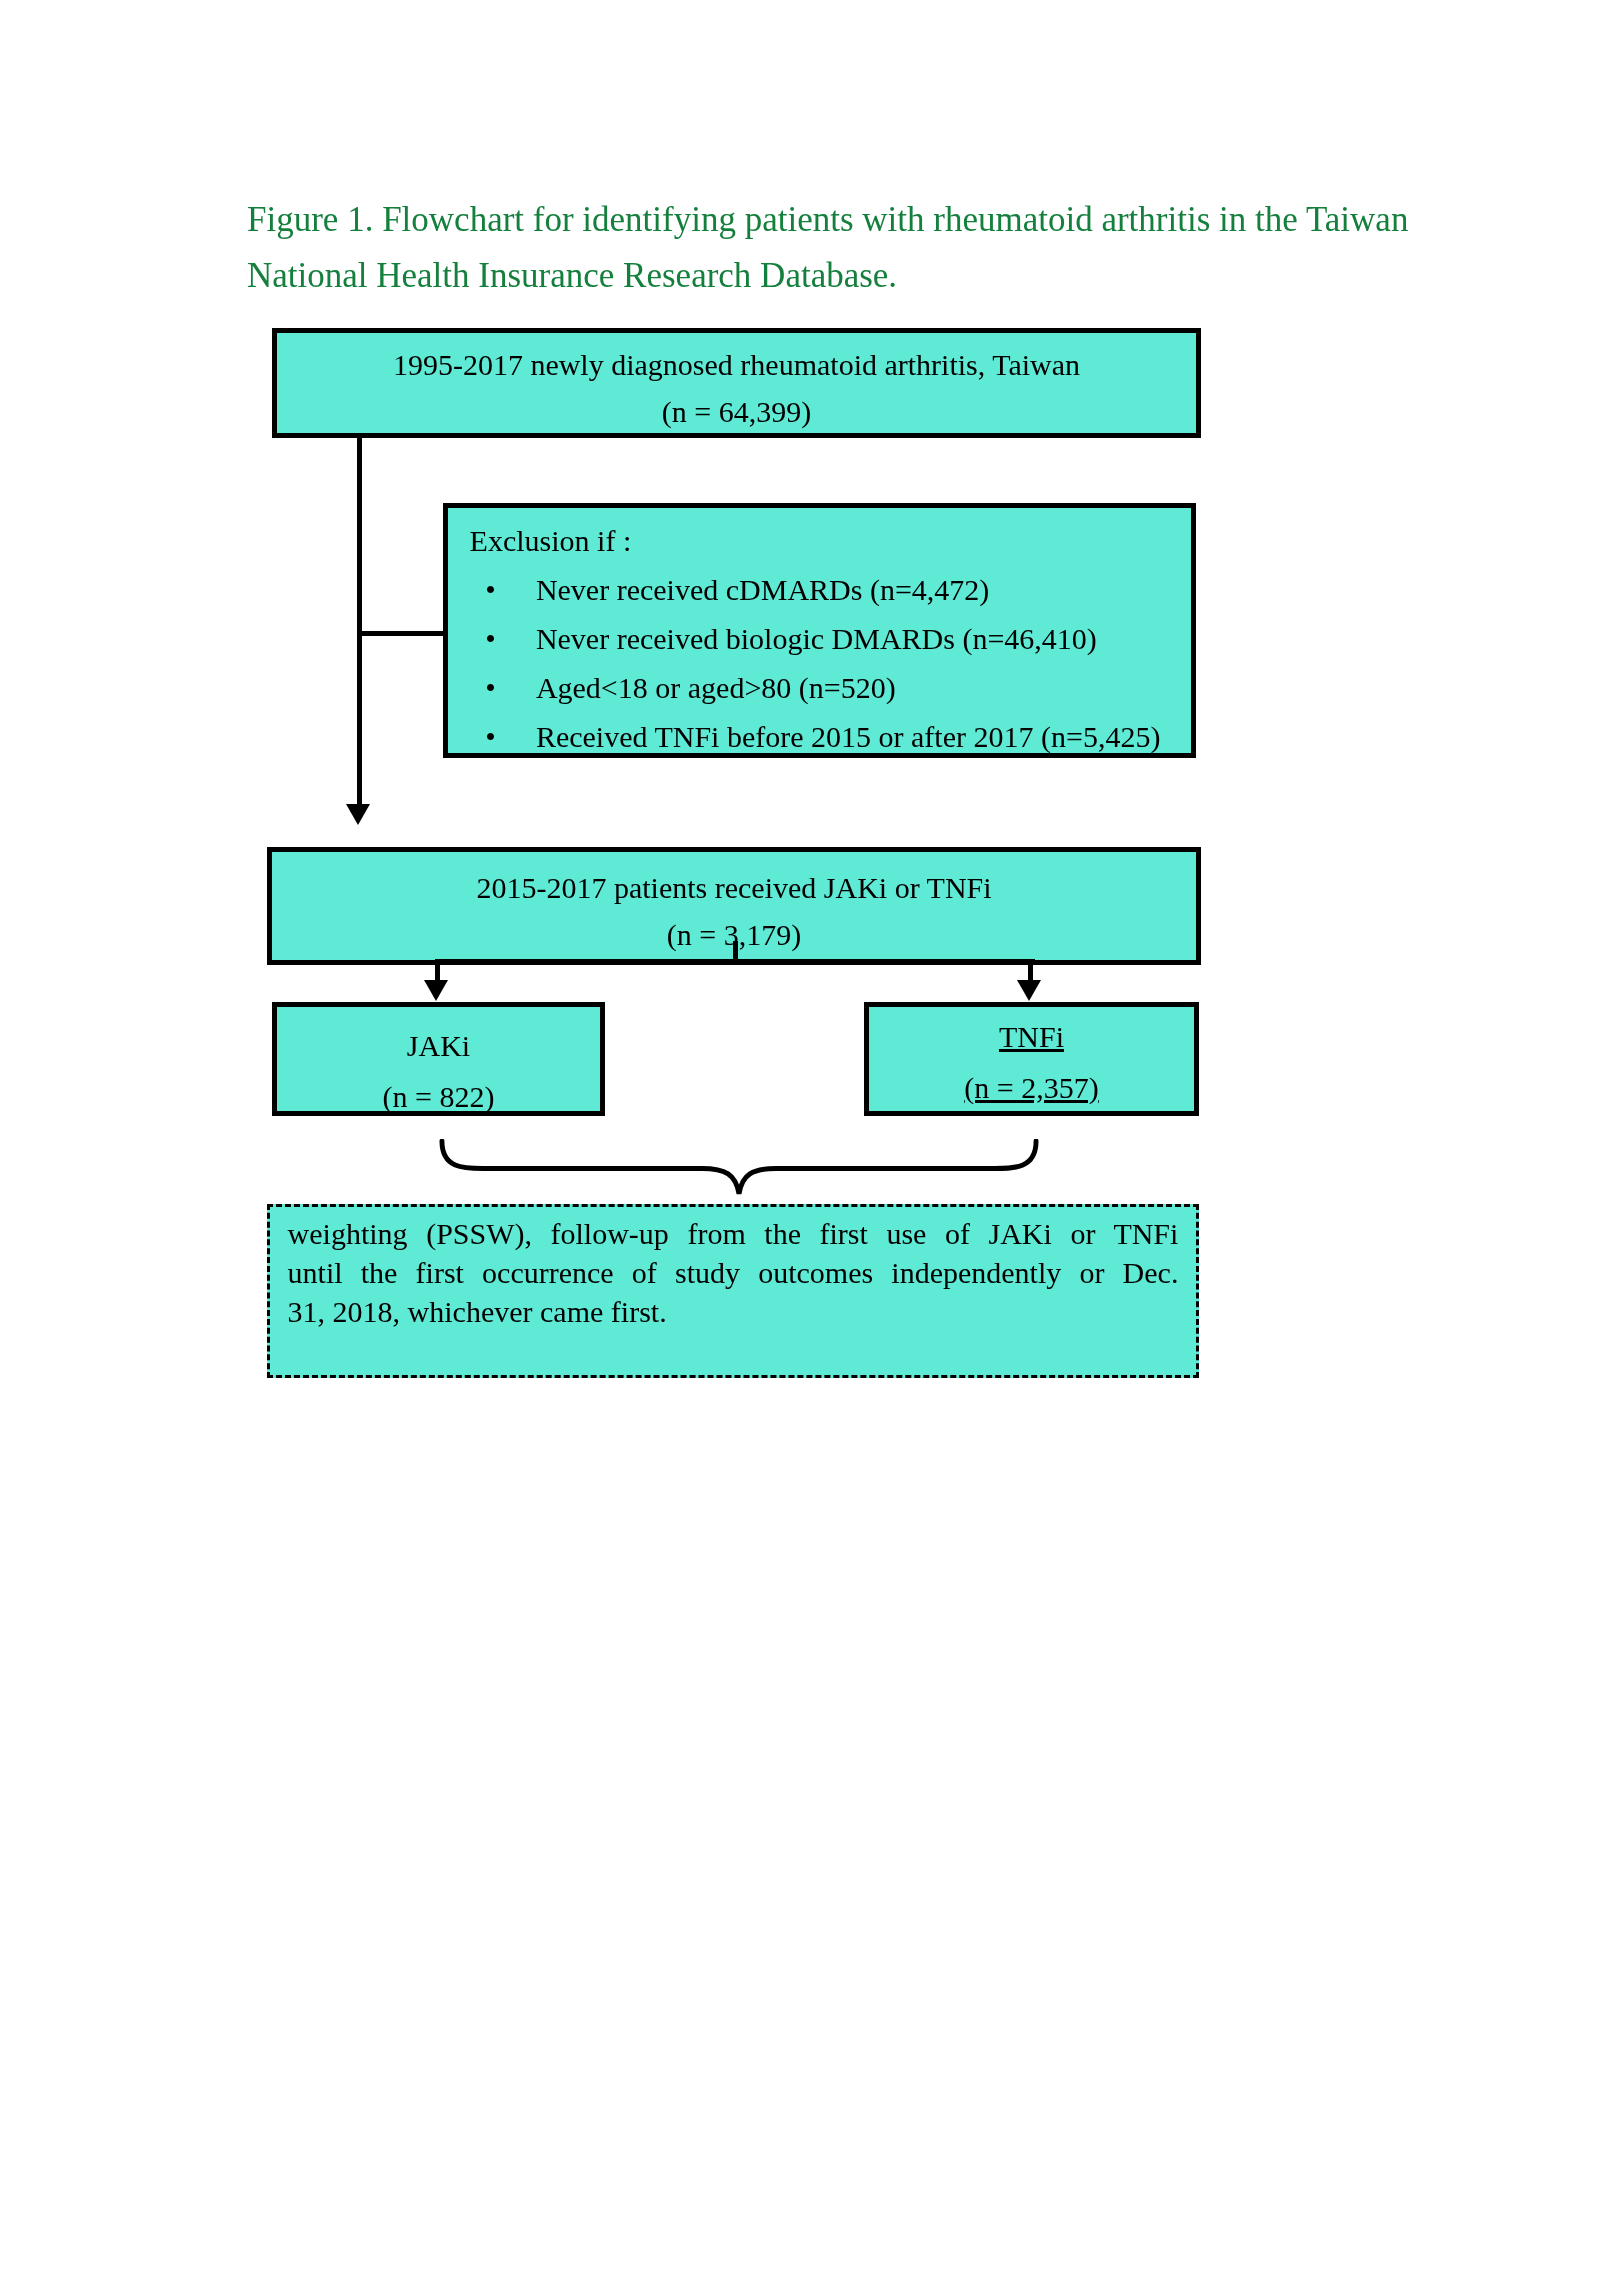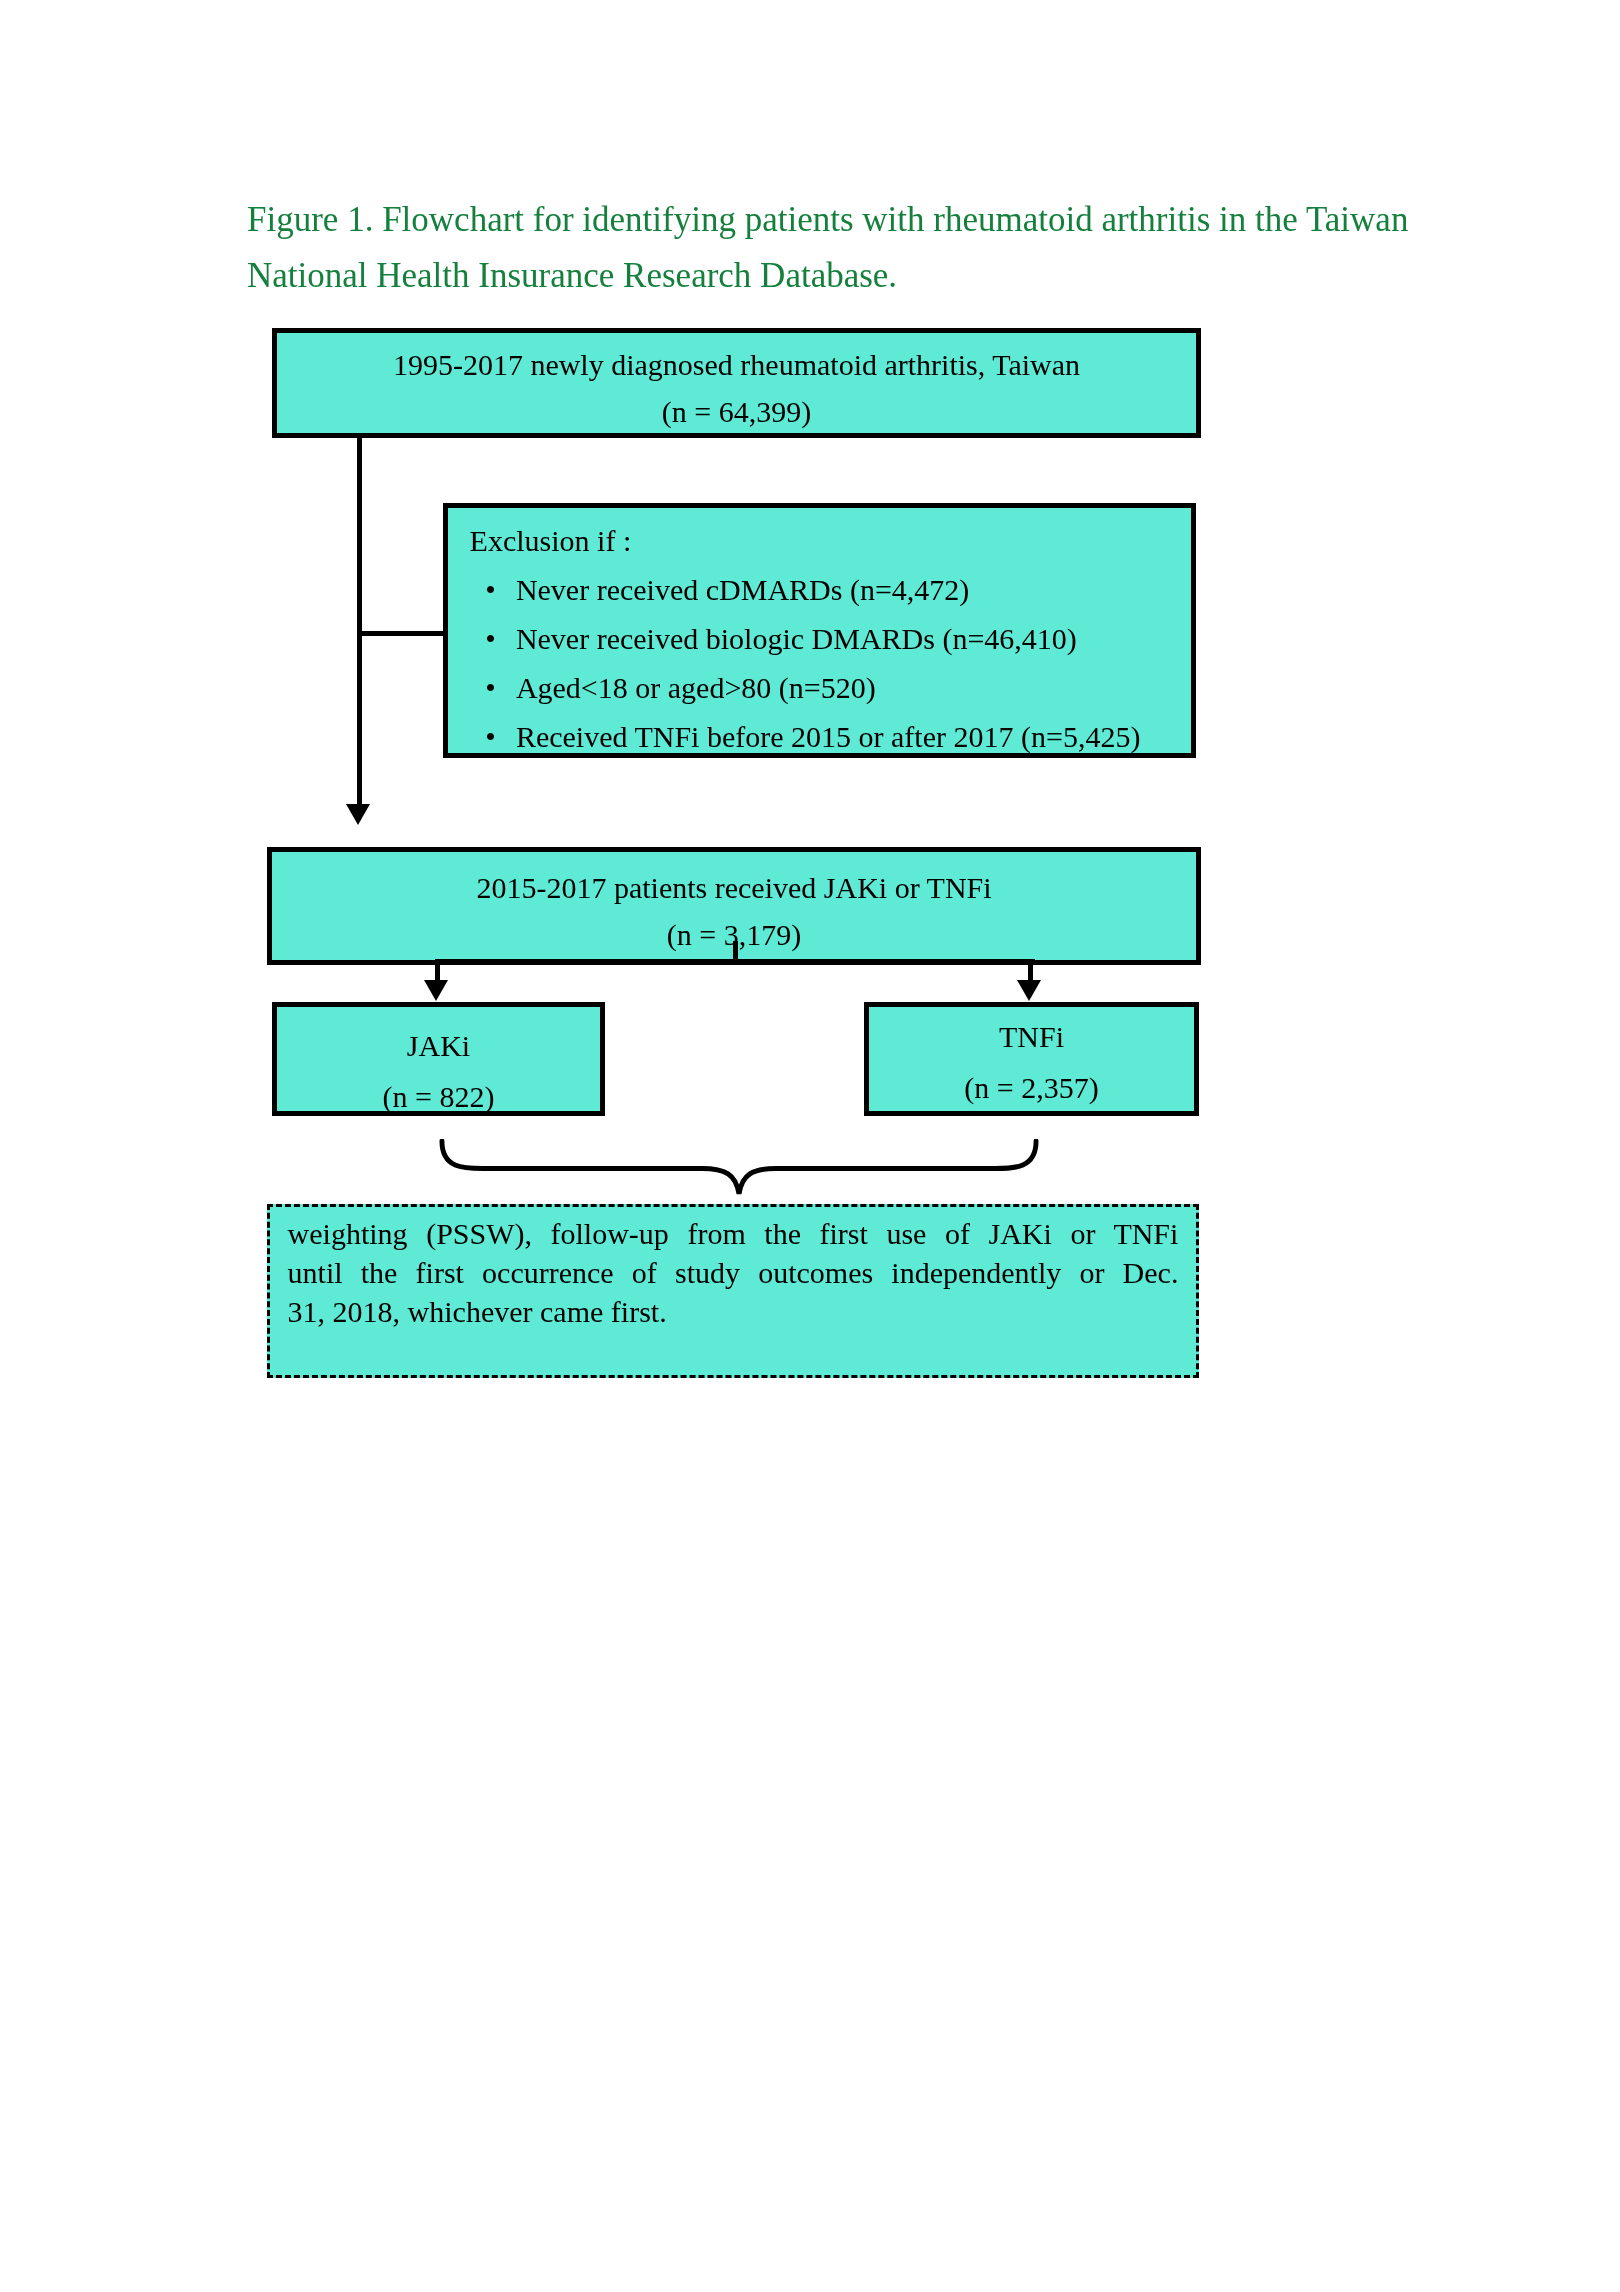--- a/index.html
+++ b/index.html
@@ -27,21 +27,21 @@
   }
   .box {
     position: absolute;
     box-sizing: border-box;
     border: 5.9px solid #000;
     background: #5eead4;
   }
   .box-cohort   { left: 272px; top: 328px;  width: 929px; height: 110px; padding-top: 7.8px; }
   .box-selected { left: 267px; top: 823px;  width: 934px; height: 118px; padding-top: 11.8px; margin-top: 24px; }
   .box-jaki     { left: 272px; top: 1002px; width: 333px; height: 114px; padding-top: 13px; }
-  .box-tnfi     { left: 864px; top: 1002px; width: 335px; height: 114px; padding-top: 3.9px; }
+  .box-tnfi     { left: 864px; top: 1002px; width: 335px; height: 114px; padding-top: 3.9px; text-decoration: underline; }
   .center-line {
     text-align: center;
     font-size: 30px;
     line-height: 47px;
   }
   .box-exclusion {
     left: 443px; top: 503px; width: 753px; height: 255px;
     padding: 7.8px 0 0 21.6px;
   }
   .ex-heading {
@@ -52,21 +52,21 @@
     font-size: 30px;
     line-height: 49px;
     display: flex;
   }
   .bullet-glyph {
     width: 21.6px;
     margin-left: 15.7px;
     flex: 0 0 auto;
   }
   .bullet-text {
-    margin-left: 9px;
+    margin-left: 29px;
   }
   .box-note {
     left: 267px; top: 1204px; width: 932px; height: 174px;
     border: 3.9px dashed #000;
     padding: 6.9px 17.6px 0 17.6px;
   }
   .note-line {
     font-size: 30px;
     line-height: 39px;
     text-align: justify;

